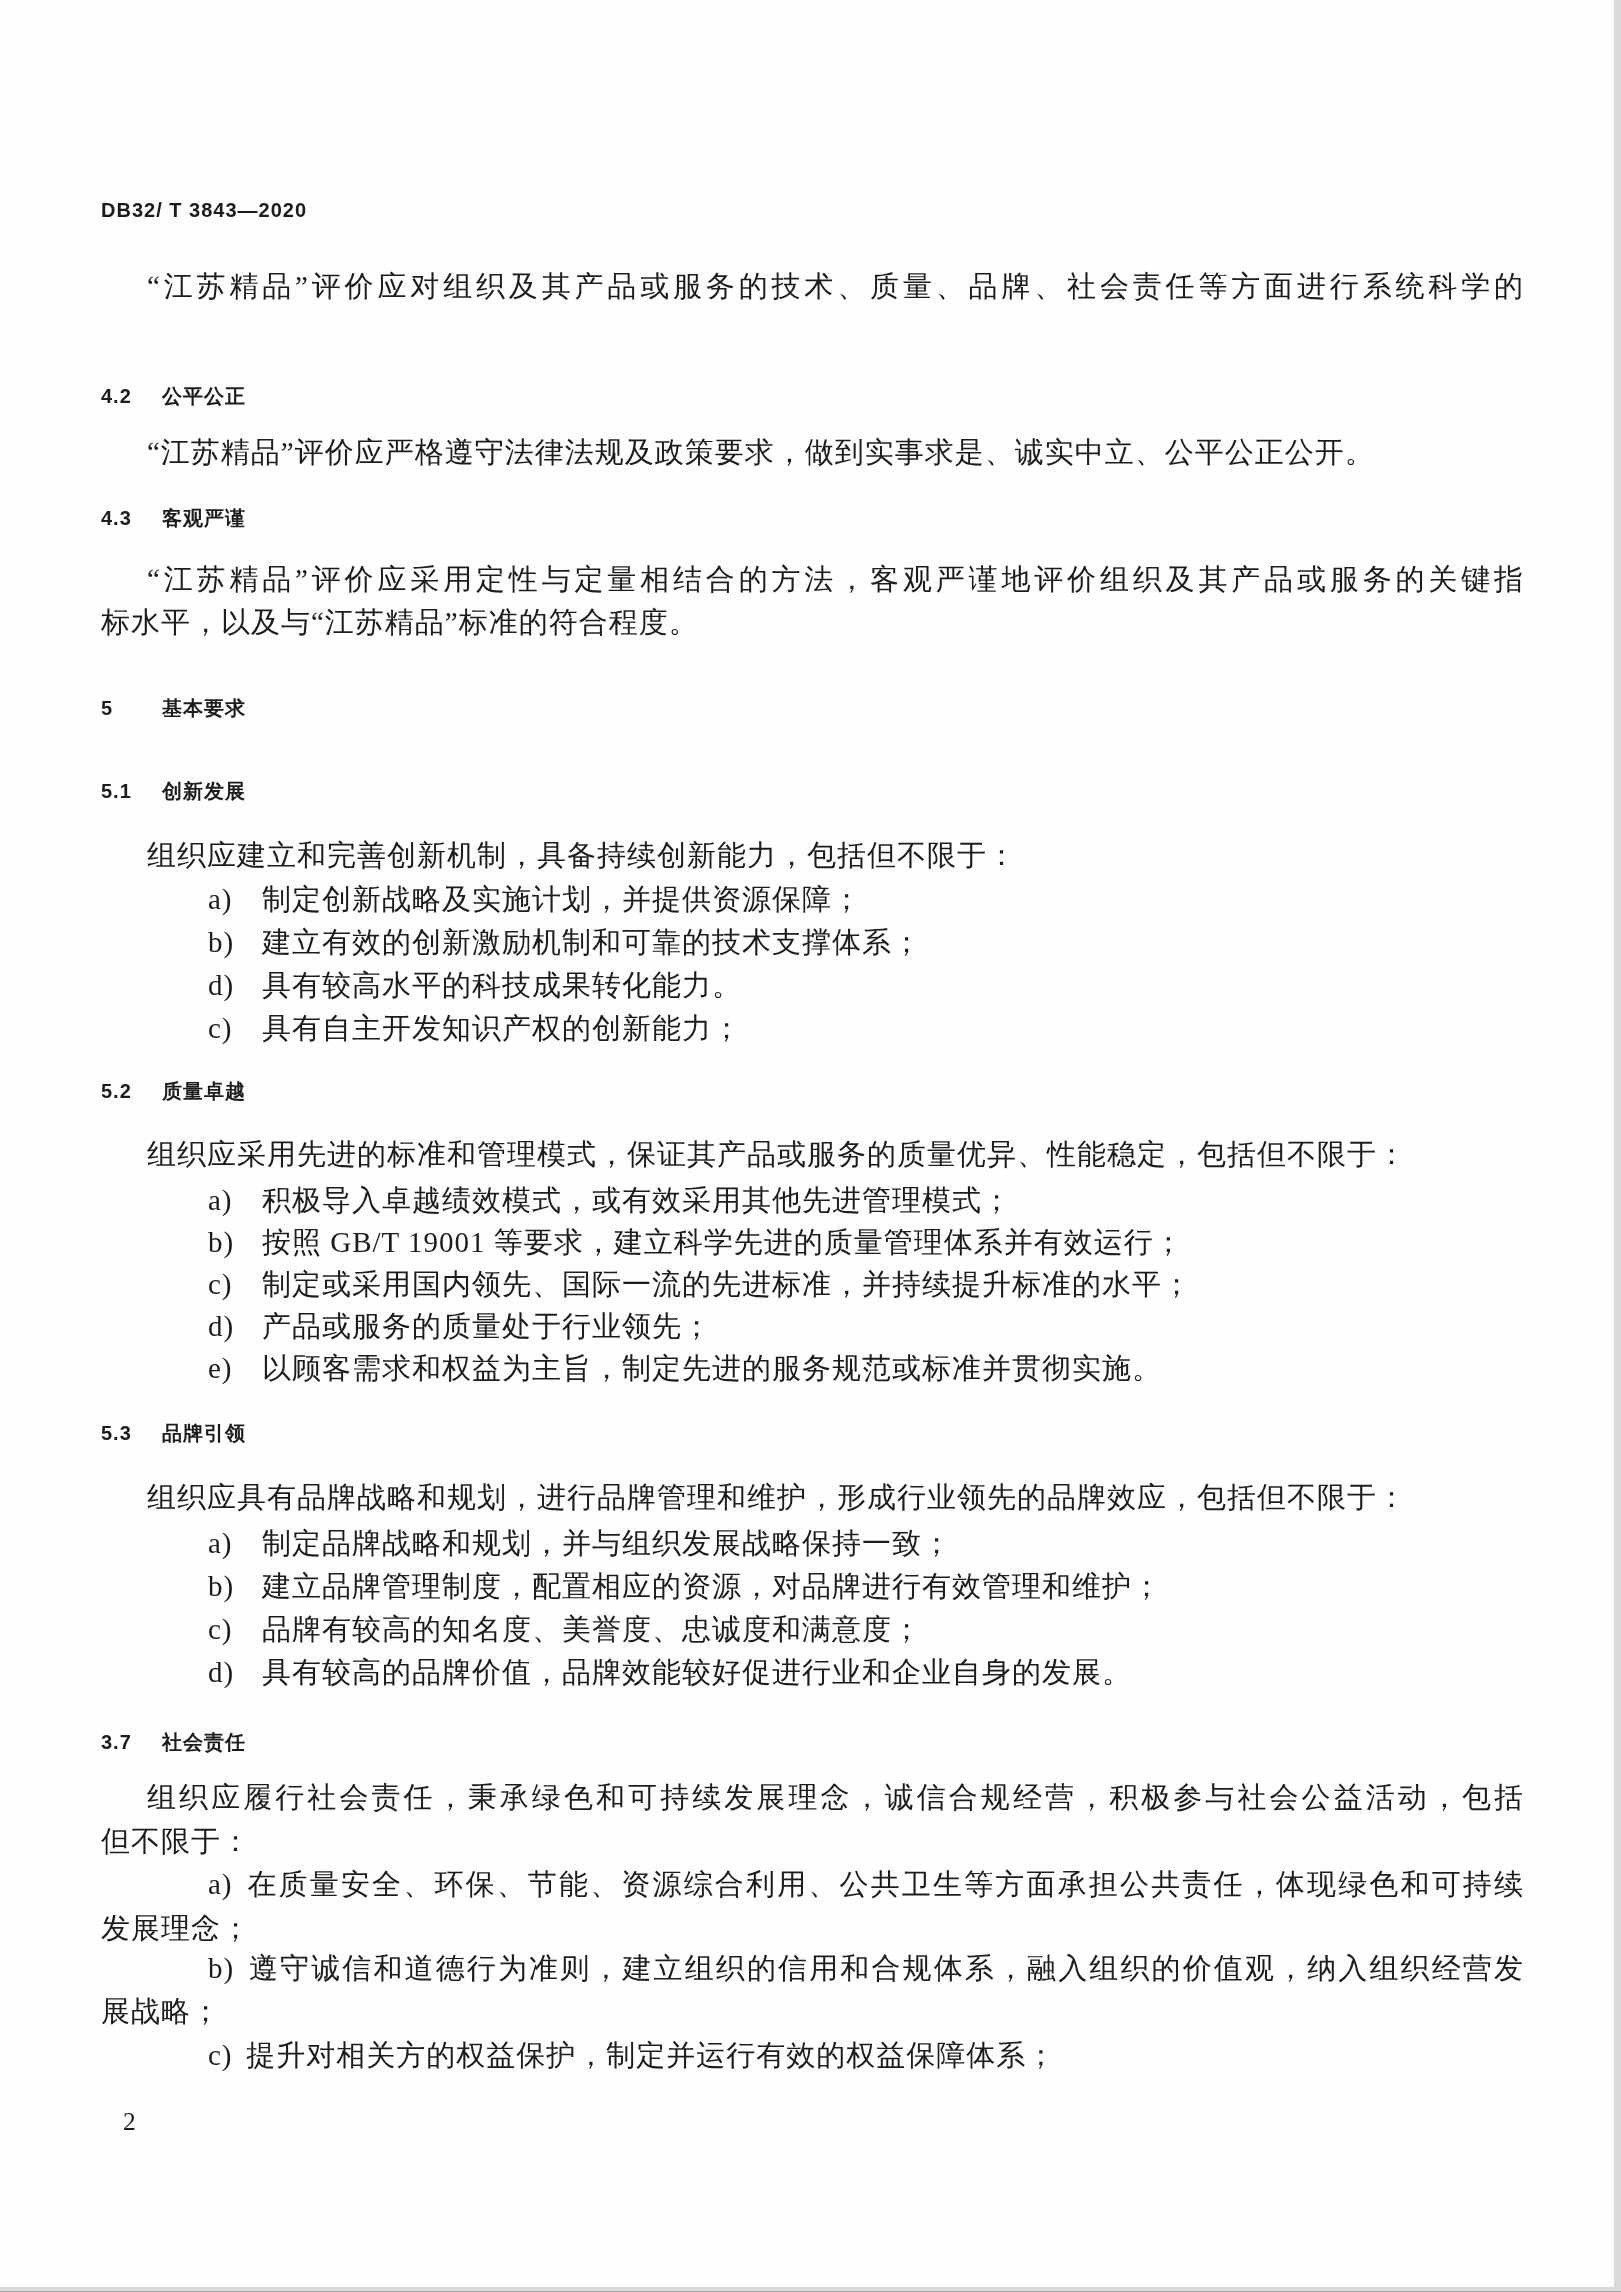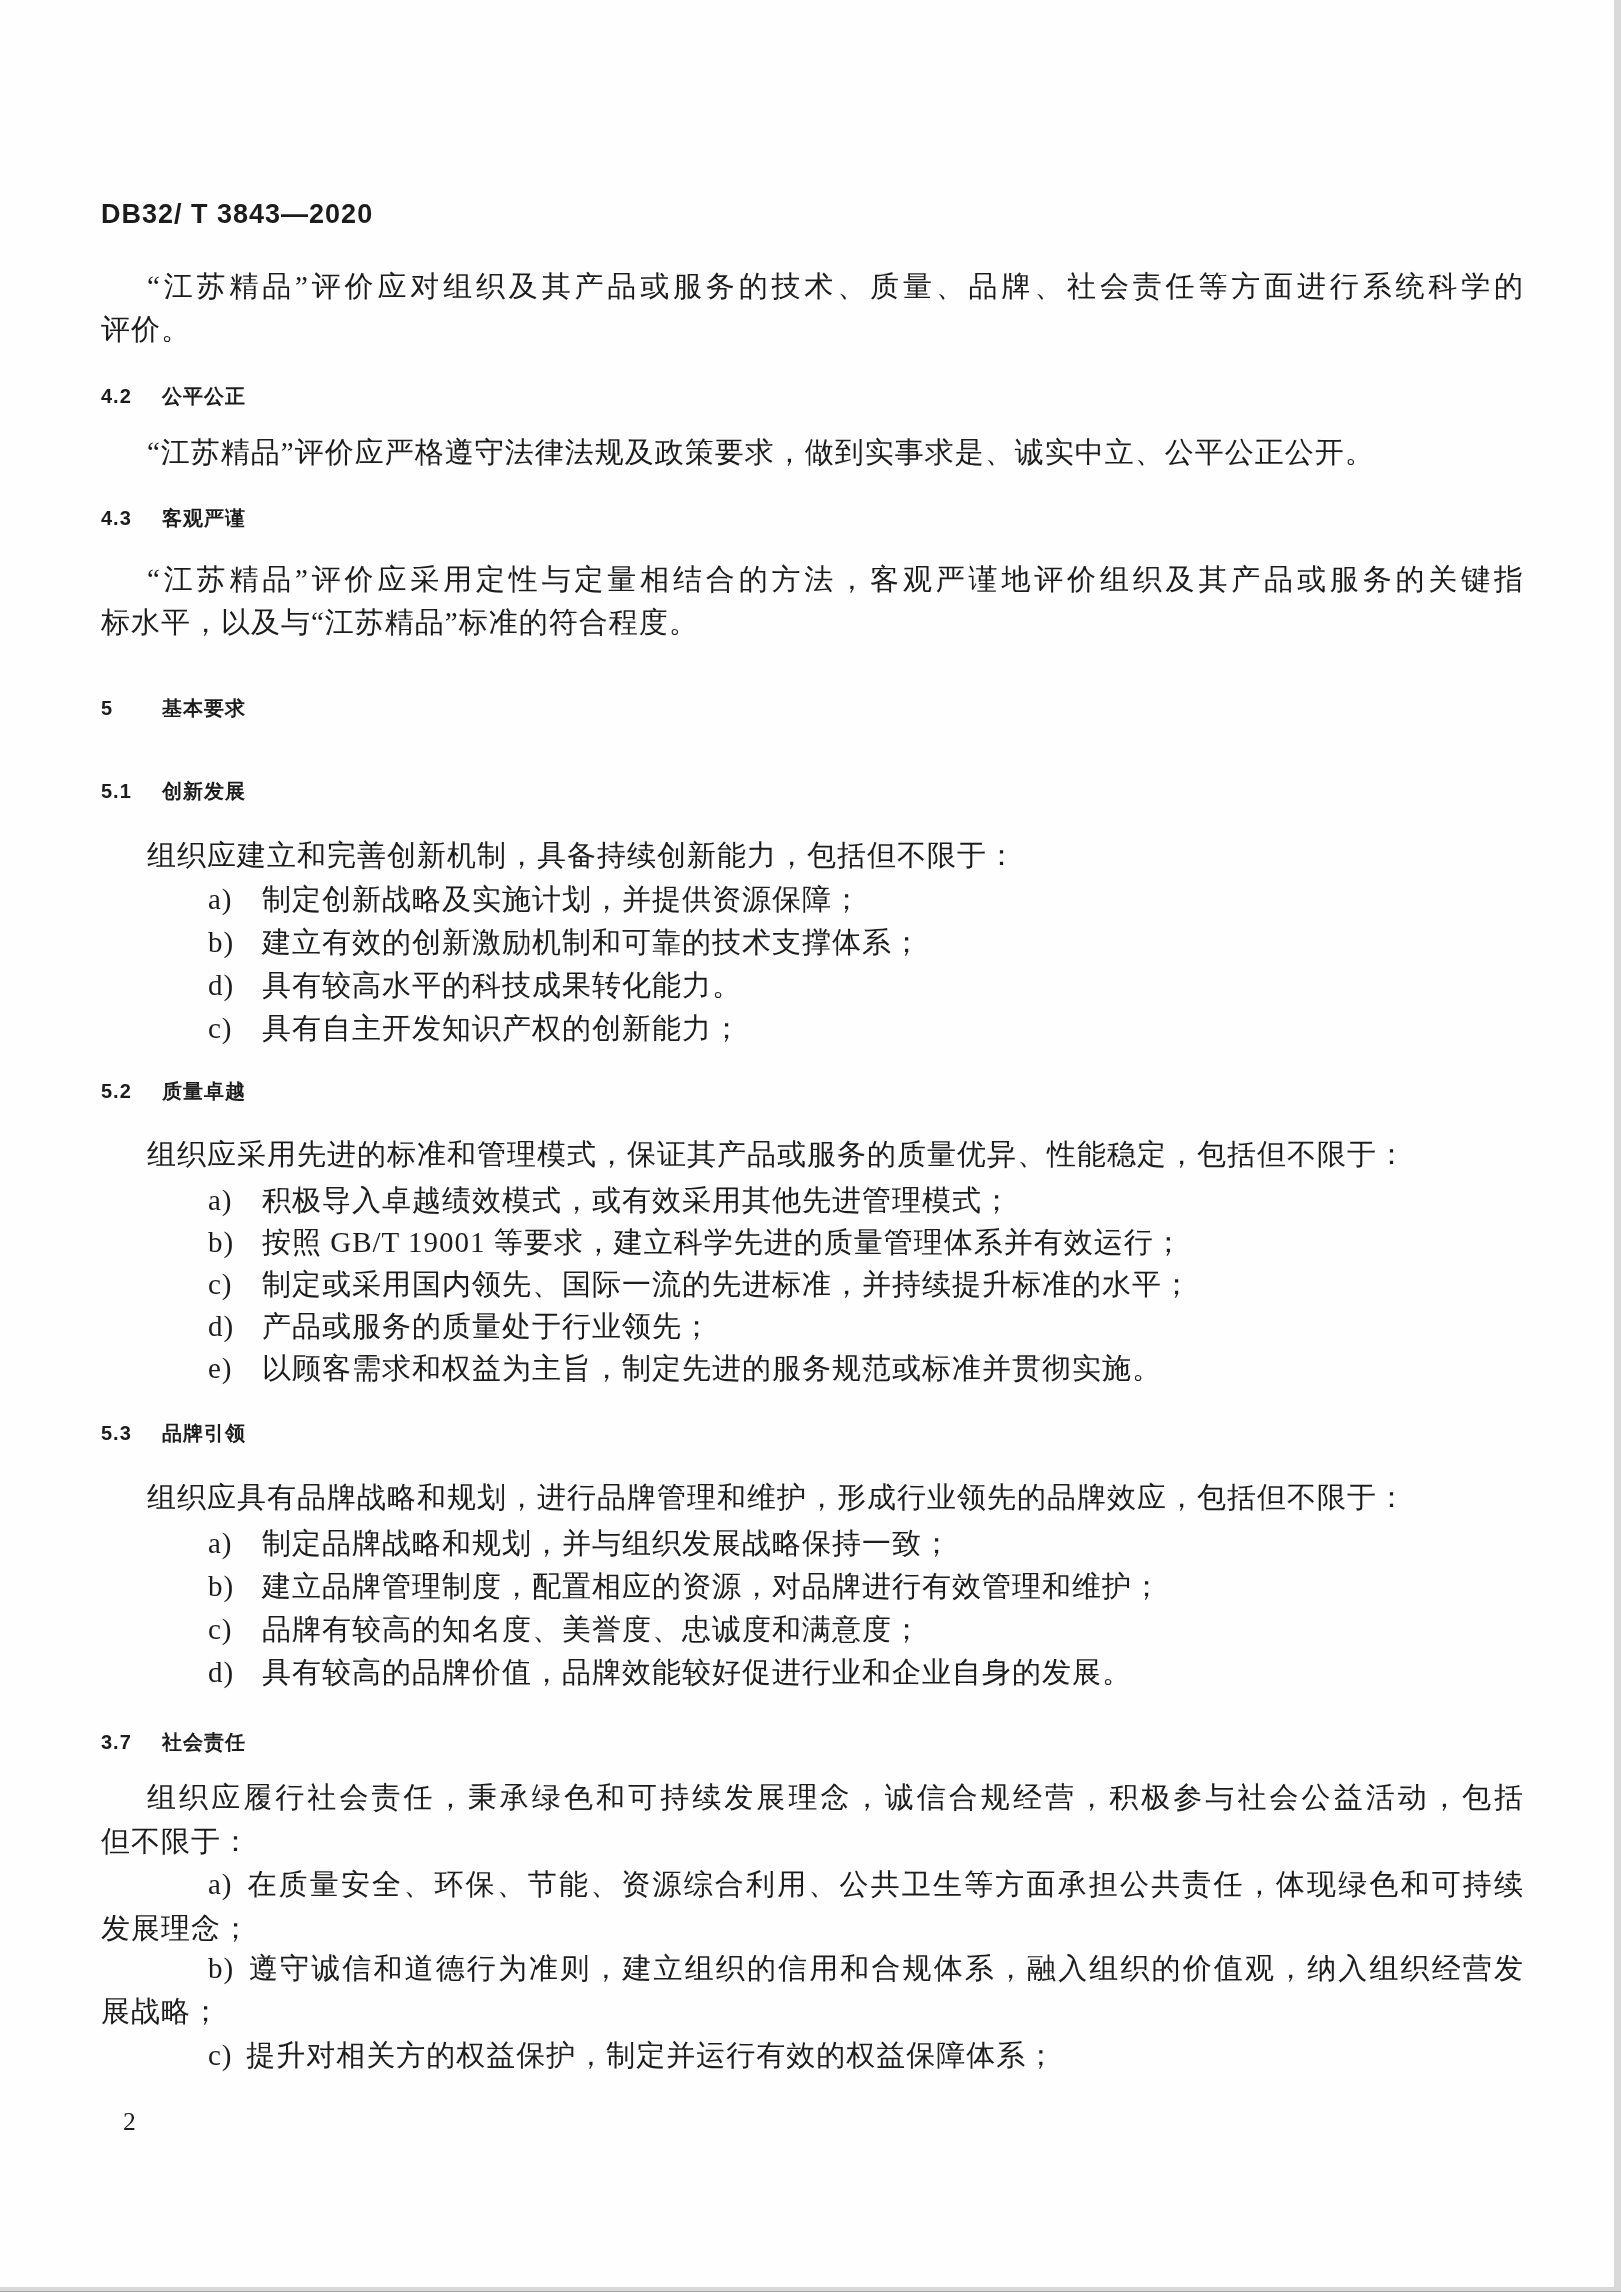--- a/index.html
+++ b/index.html
@@ -30,21 +30,21 @@
   }
   
   .ind { padding-left: 46px; }
   
   .ti109 { text-indent: 107px; }
   
   .docheader {
     position: absolute; left: 101px; top: 199px;
     font-family: "Liberation Sans", sans-serif;
     font-weight: bold;
-    font-size: 27px;
+    font-size: 20px;
     letter-spacing: 1px;
   }
   
   .heading {
     font-family: "Liberation Sans", sans-serif;
     font-weight: bold;
     font-size: 20px;
     letter-spacing: 1px;
     white-space: nowrap;
   }
@@ -77,21 +77,20 @@
 </style>
 </head>
 <body>
 
 <div class="page">
 
   <div class="docheader">DB32/ T 3843—2020</div>
 
   <div class="block" style="top:265px">
     <div class="jl ind">“江苏精品”评价应对组织及其产品或服务的技术、质量、品牌、社会责任等方面进行系统科学的</div>
-    <div class="bodyline">评价。</div>
   </div>
 
   <div class="block heading" style="top:375px">
     <span class="hnum">4.2</span><span>公平公正</span>
   </div>
   <div class="block" style="top:431px">
     <div class="bodyline ind">“江苏精品”评价应严格遵守法律法规及政策要求，做到实事求是、诚实中立、公平公正公开。</div>
   </div>
 
   <div class="block heading" style="top:497px">

